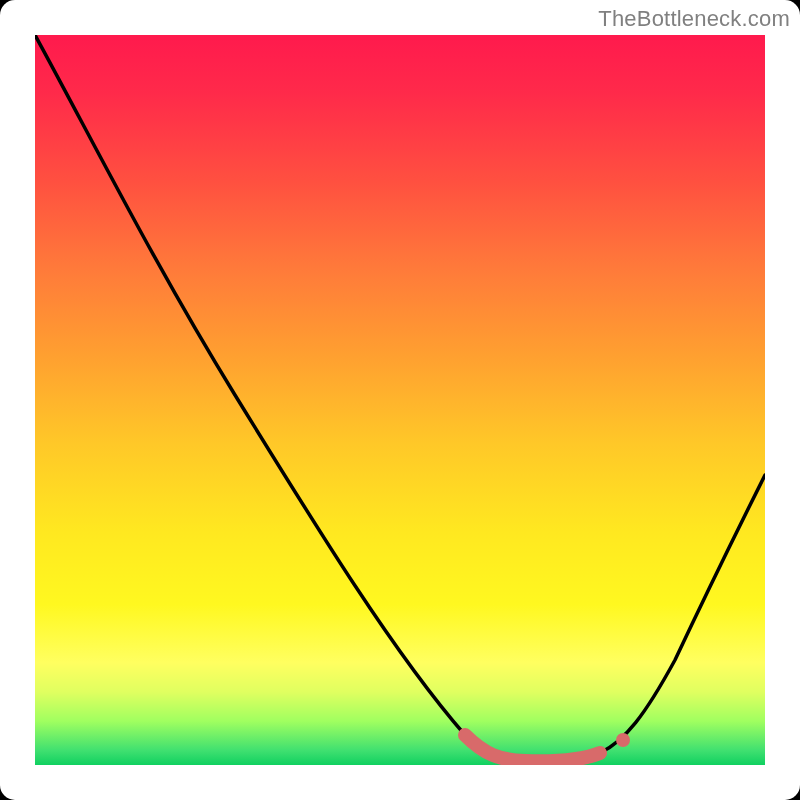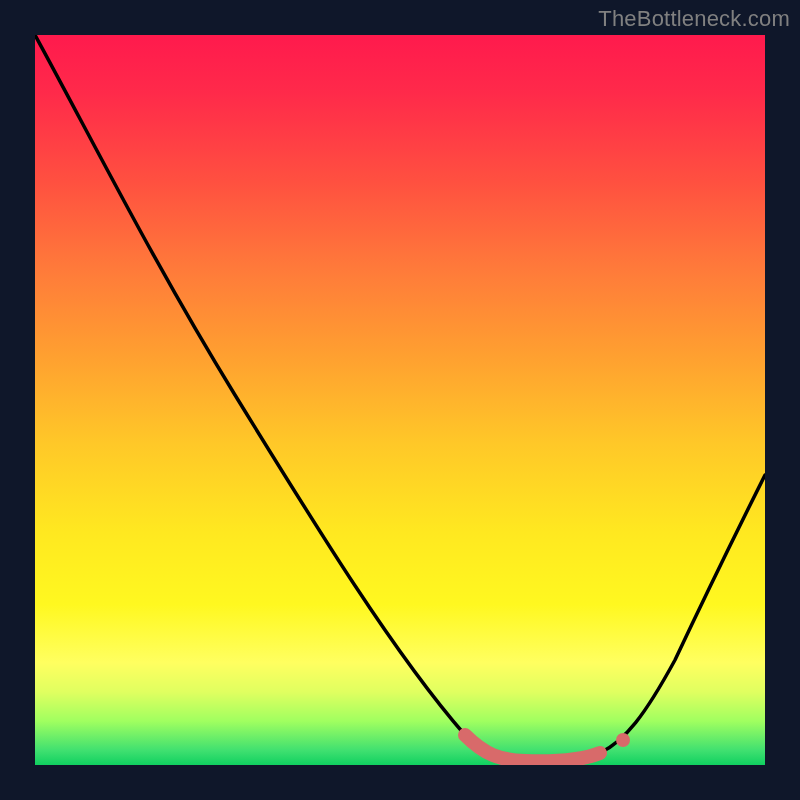--- a/index.html
+++ b/index.html
@@ -8,21 +8,22 @@
     width: 800px;
     height: 800px;
     background: #000;
     overflow: hidden;
     font-family: Arial, Helvetica, sans-serif;
   }
   .frame {
     width: 800px;
     height: 800px;
     position: relative;
-    background: #0f172a;
+    background: #ffffff;
+    border-radius: 15px;
   }
   .plot-area {
     position: absolute;
     left: 35px;
     top: 35px;
     width: 730px;
     height: 730px;
     
     background: linear-gradient(
       to bottom,

